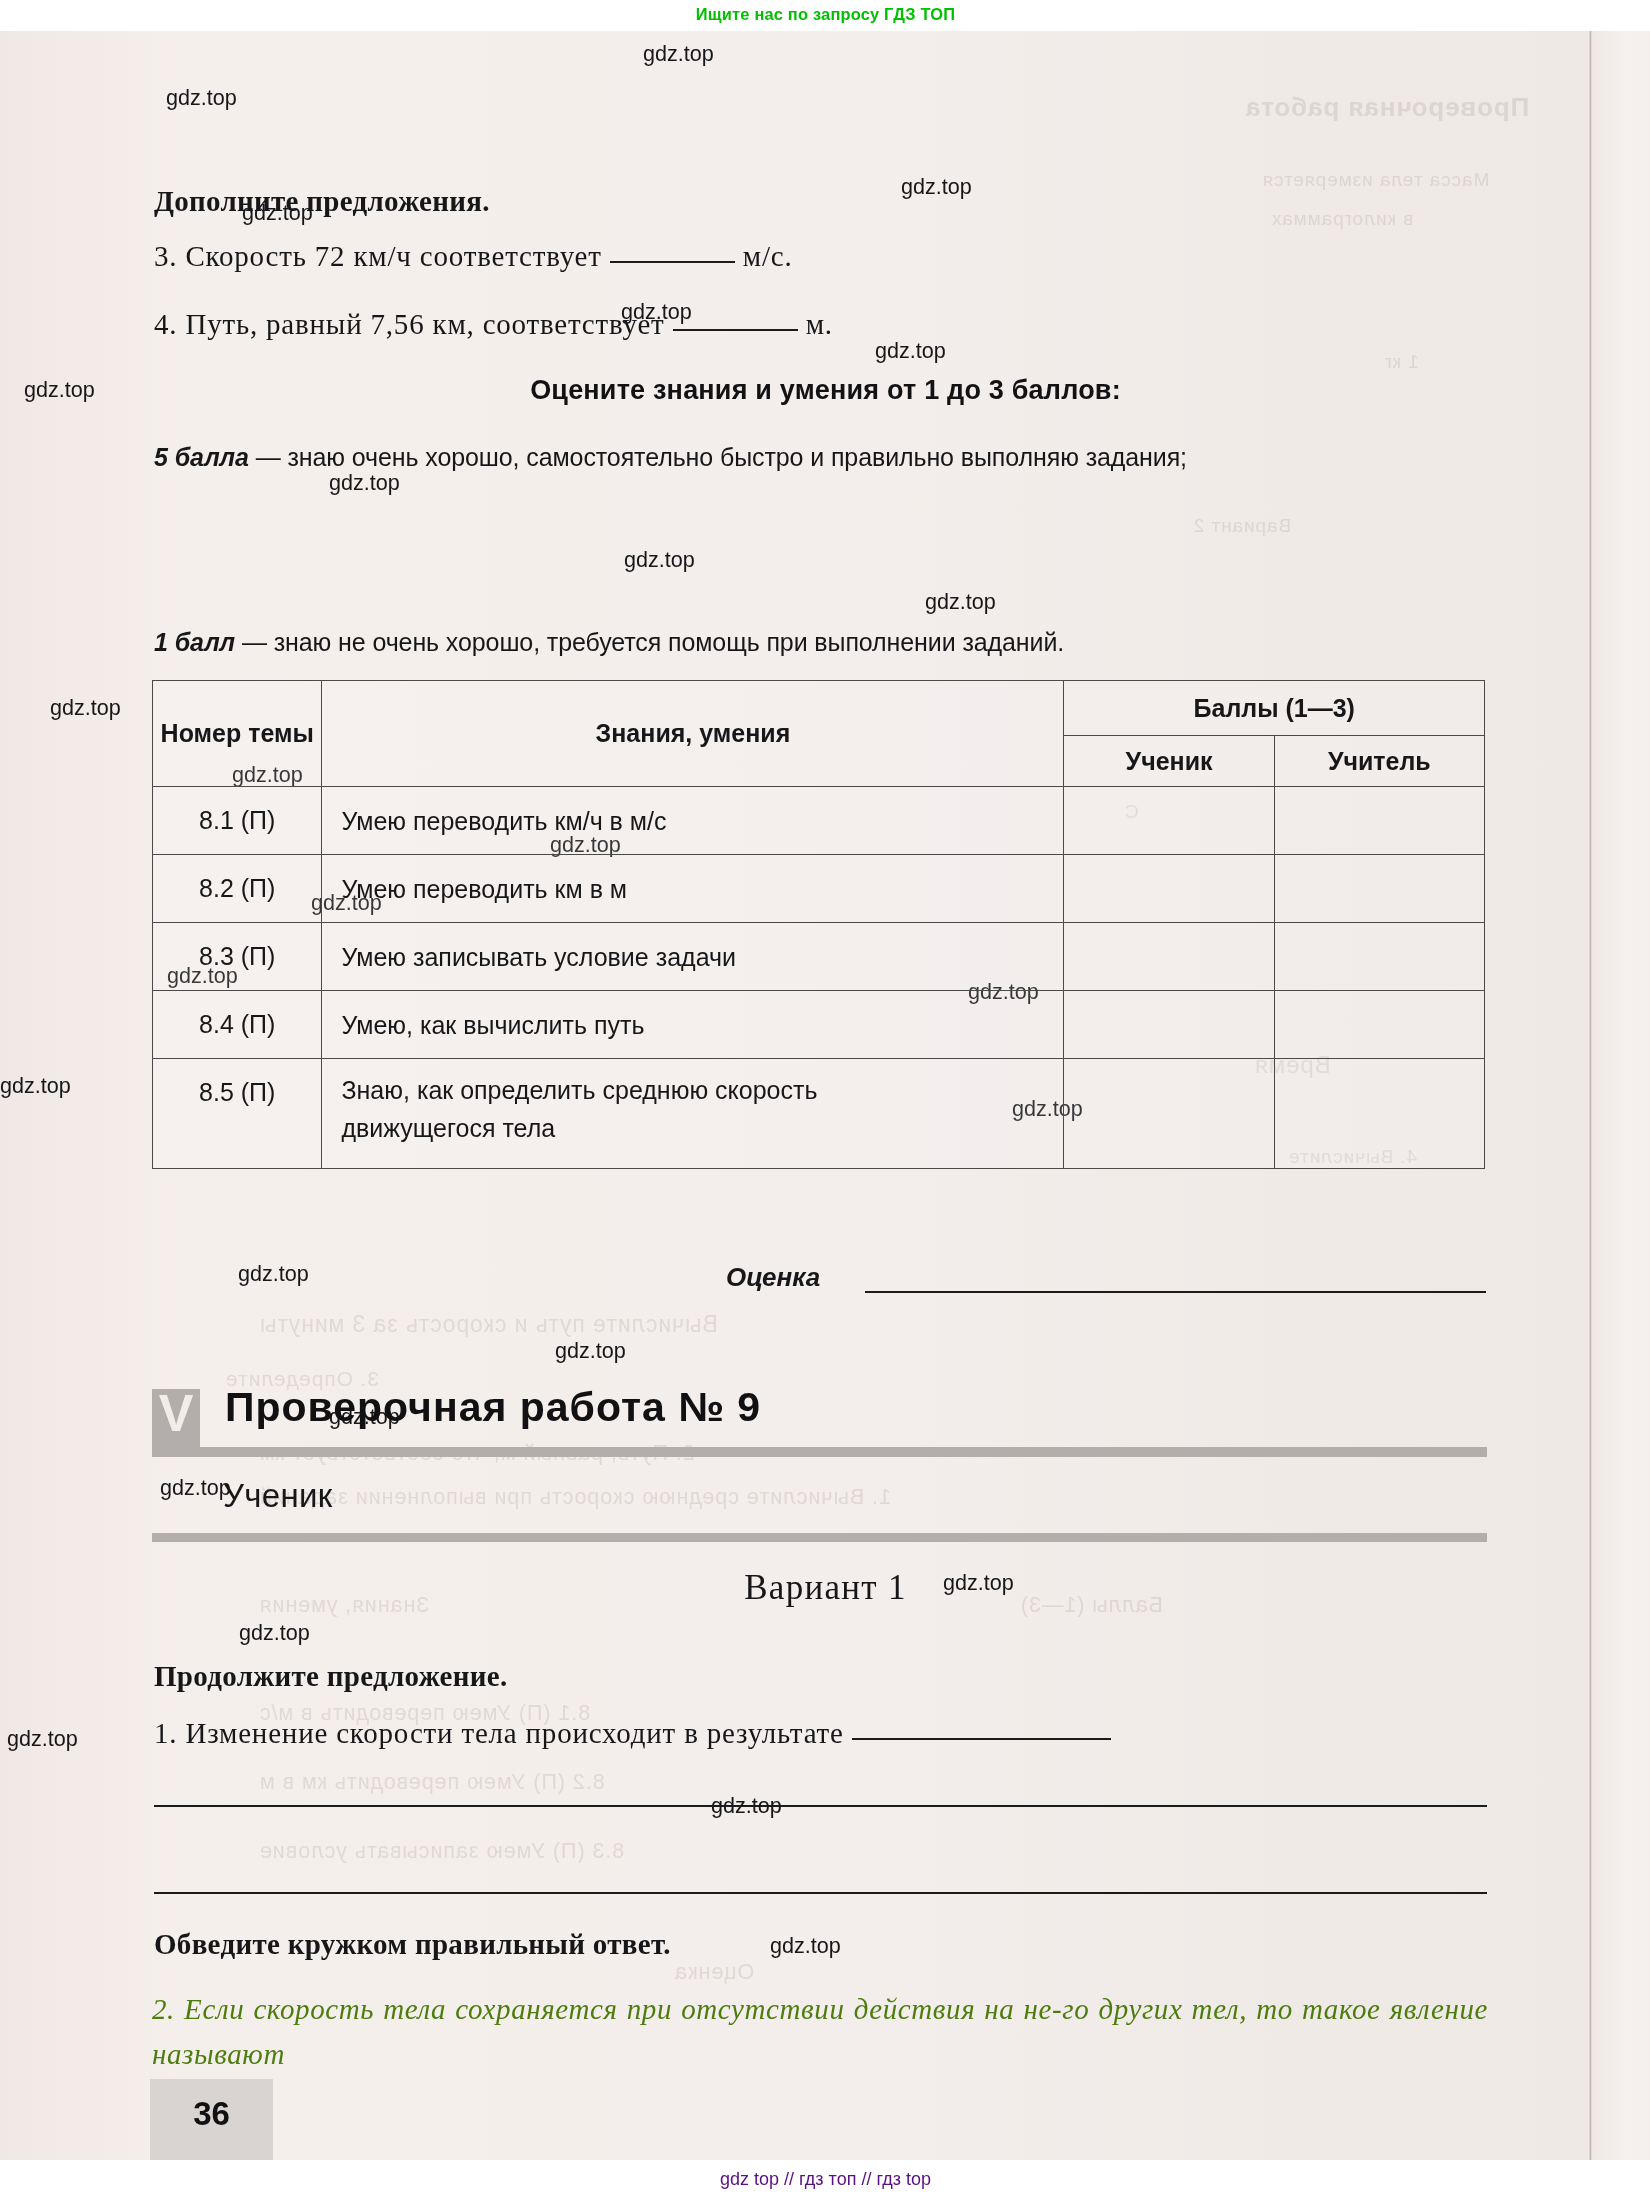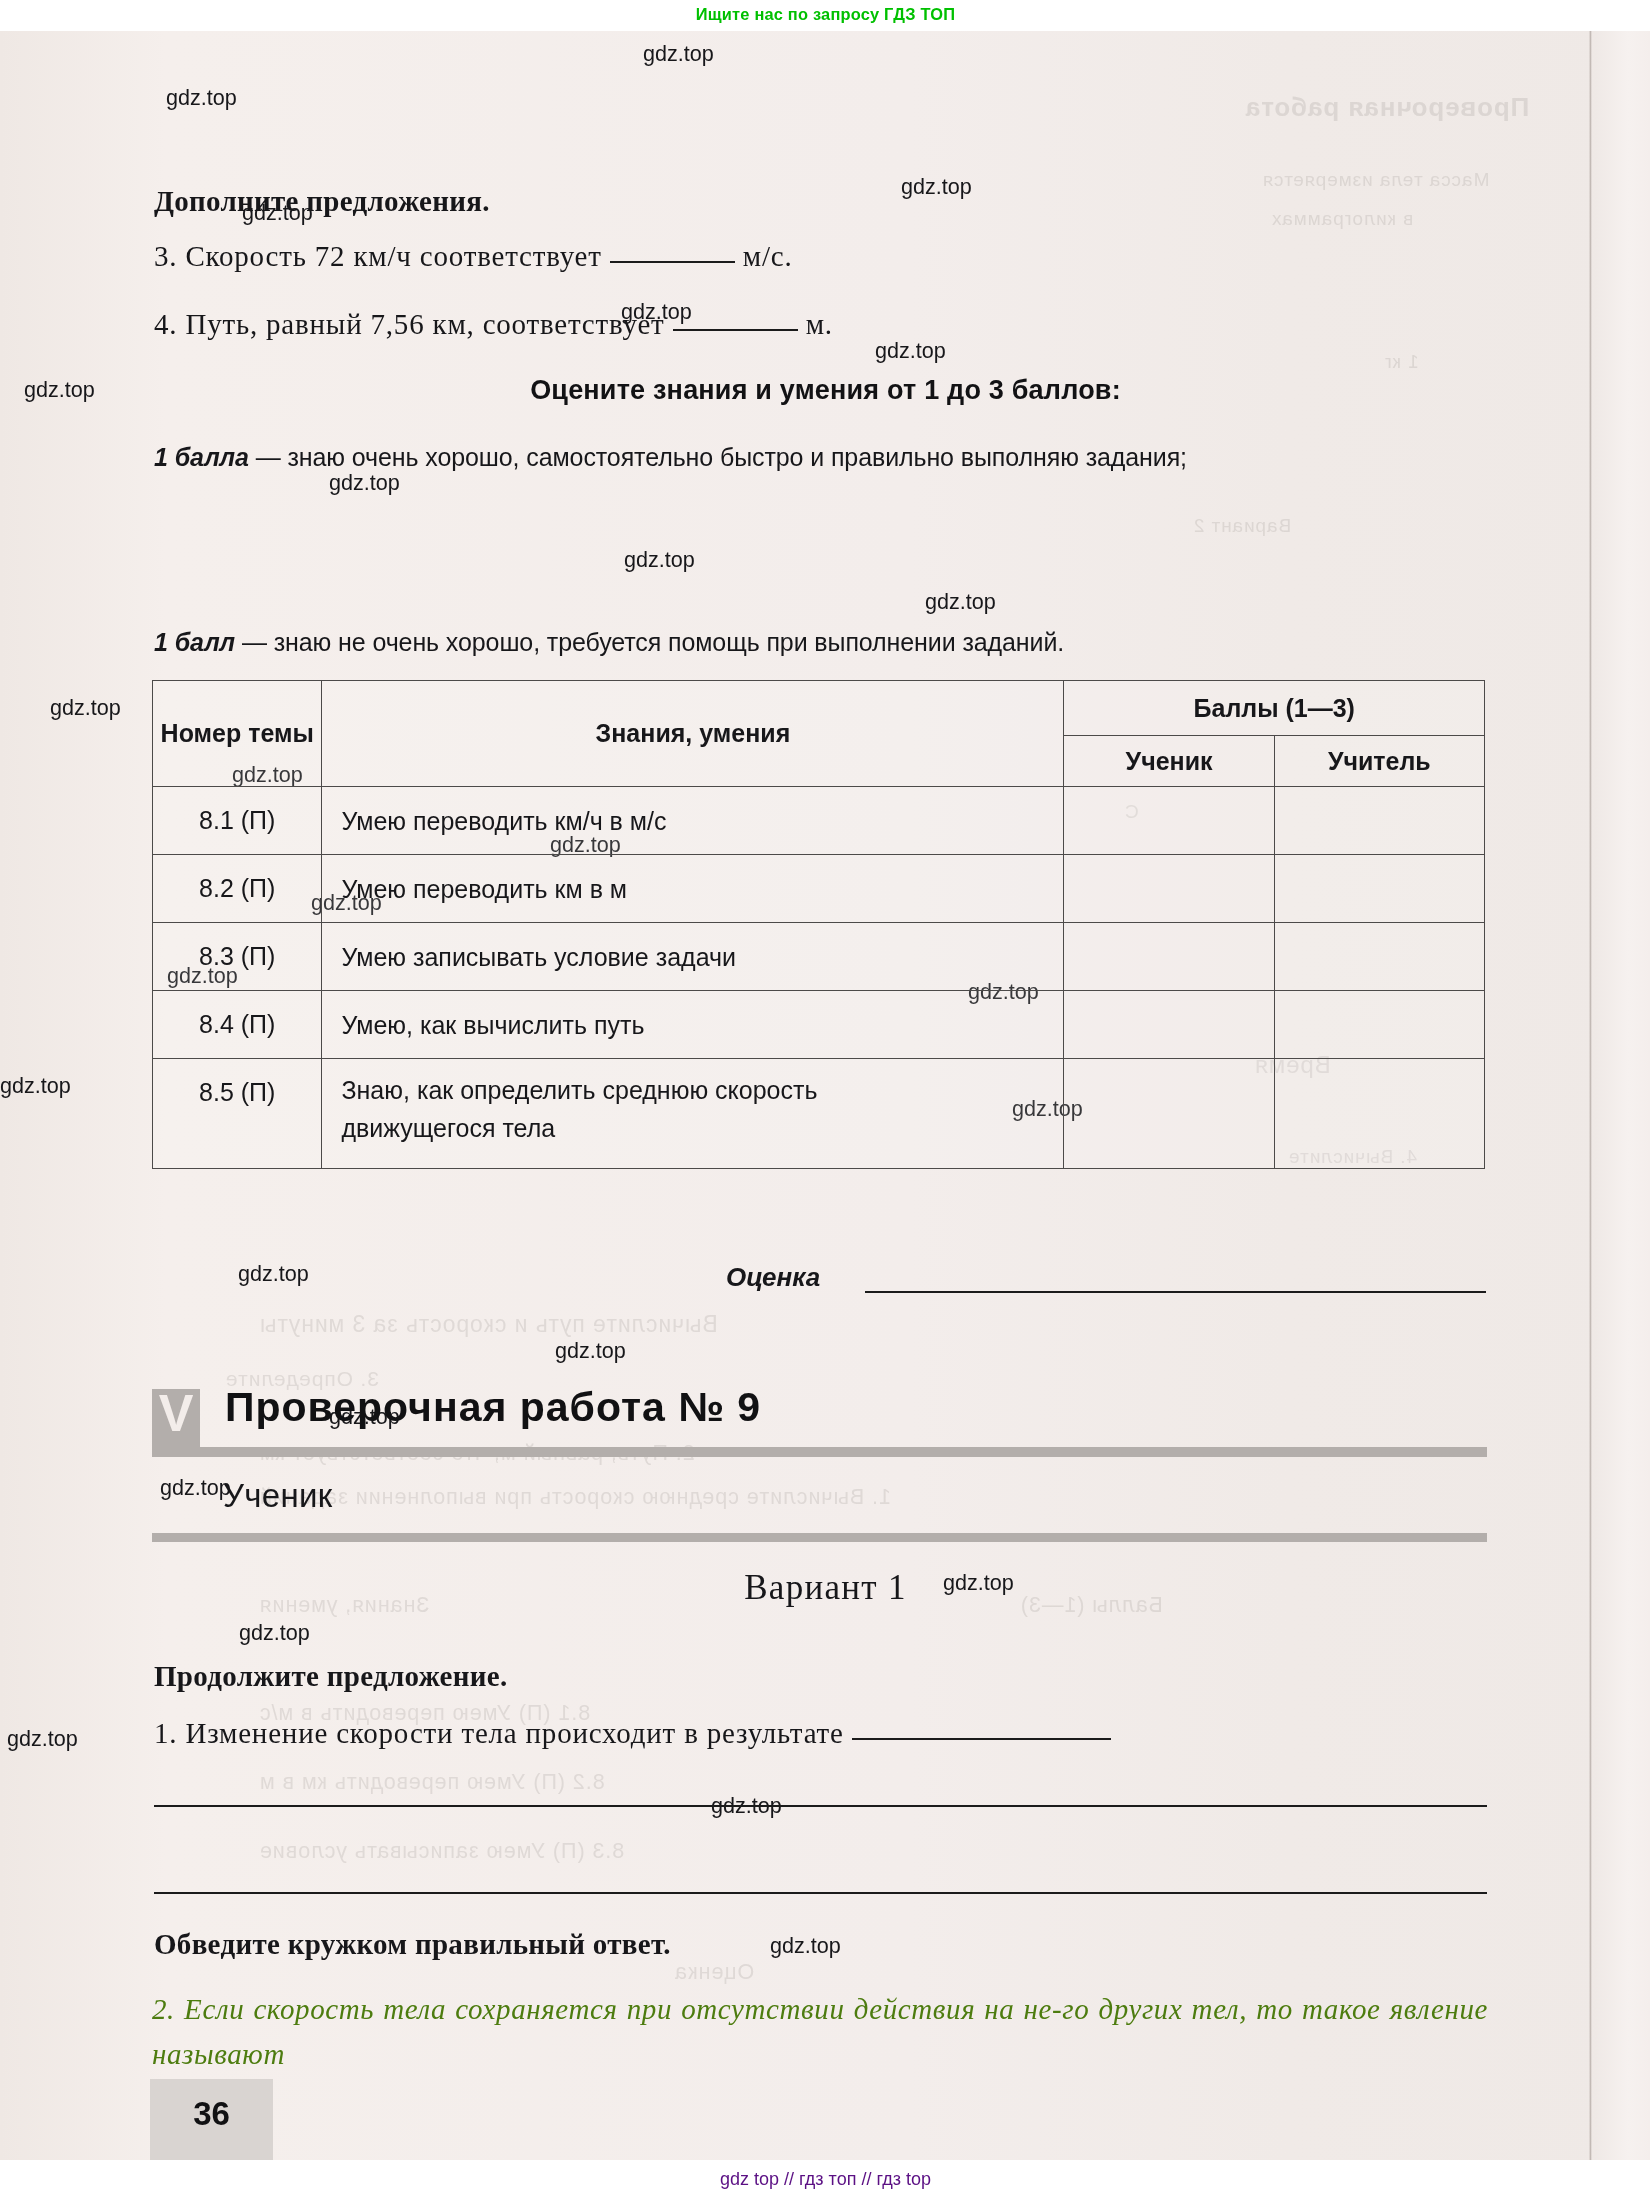--- a/index.html
+++ b/index.html
@@ -379,21 +379,21 @@
     <div class="q-line" style="left:154px;top:277px;">
       <span>4.</span>
       <span>Путь, равный 7,56 км, соответствует</span>
       <span class="blank" style="width:125px;"></span>
       <span>м.</span>
     </div>
 
     <div class="center-head" style="top:344px;">Оцените знания и умения от 1 до 3 баллов:</div>
 
     <div class="scale-p" style="left:154px;top:408px;width:1336px;">
-      <b>1 балла</b>
+      <b>5 балла</b>
       <span>—</span>
       <span>знаю очень хорошо, самостоятельно быстро и правильно выполняю задания;</span>
     </div>
 
 
     <div class="scale-p" style="left:154px;top:593px;width:1336px;">
       <b>1 балл</b>
       <span>—</span>
       <span>знаю не очень хорошо, требуется помощь при выполнении заданий.</span>
     </div>

